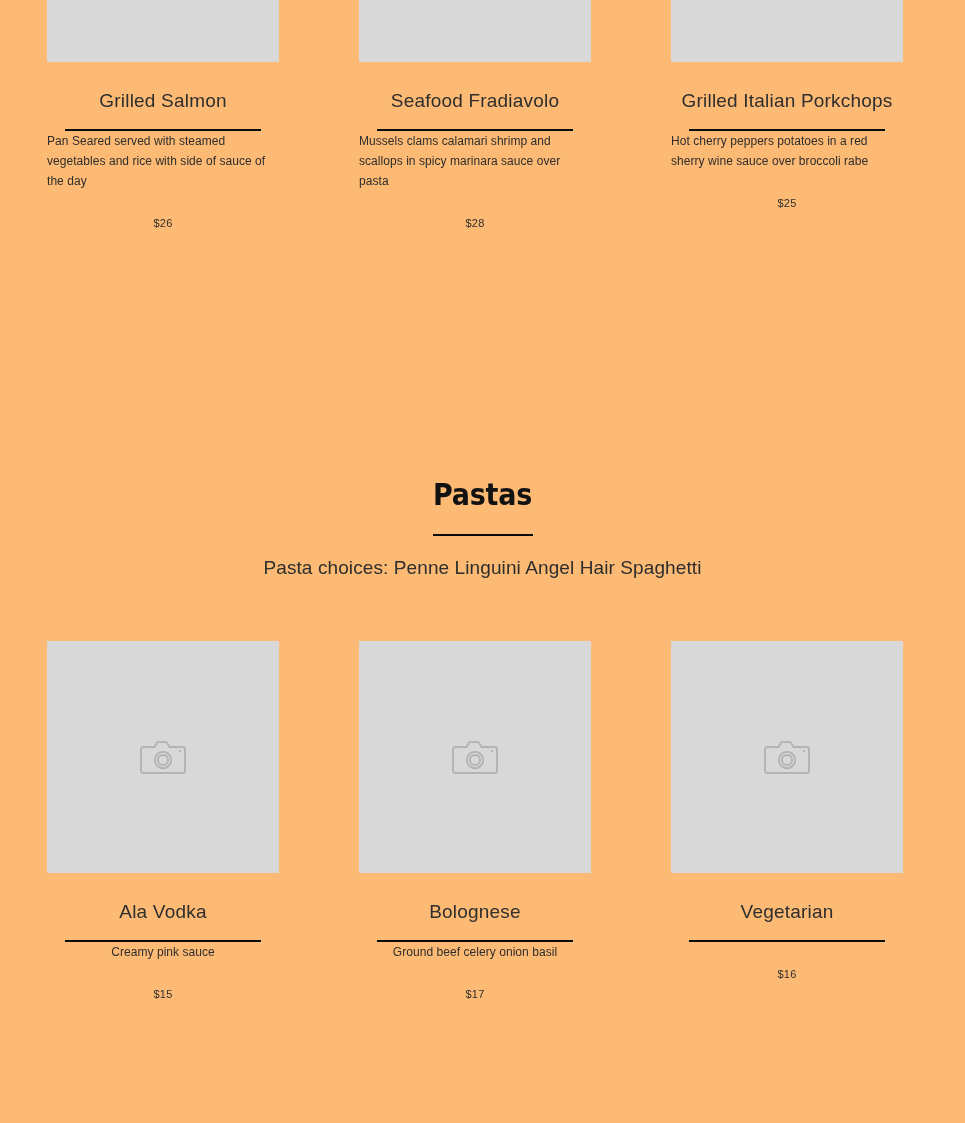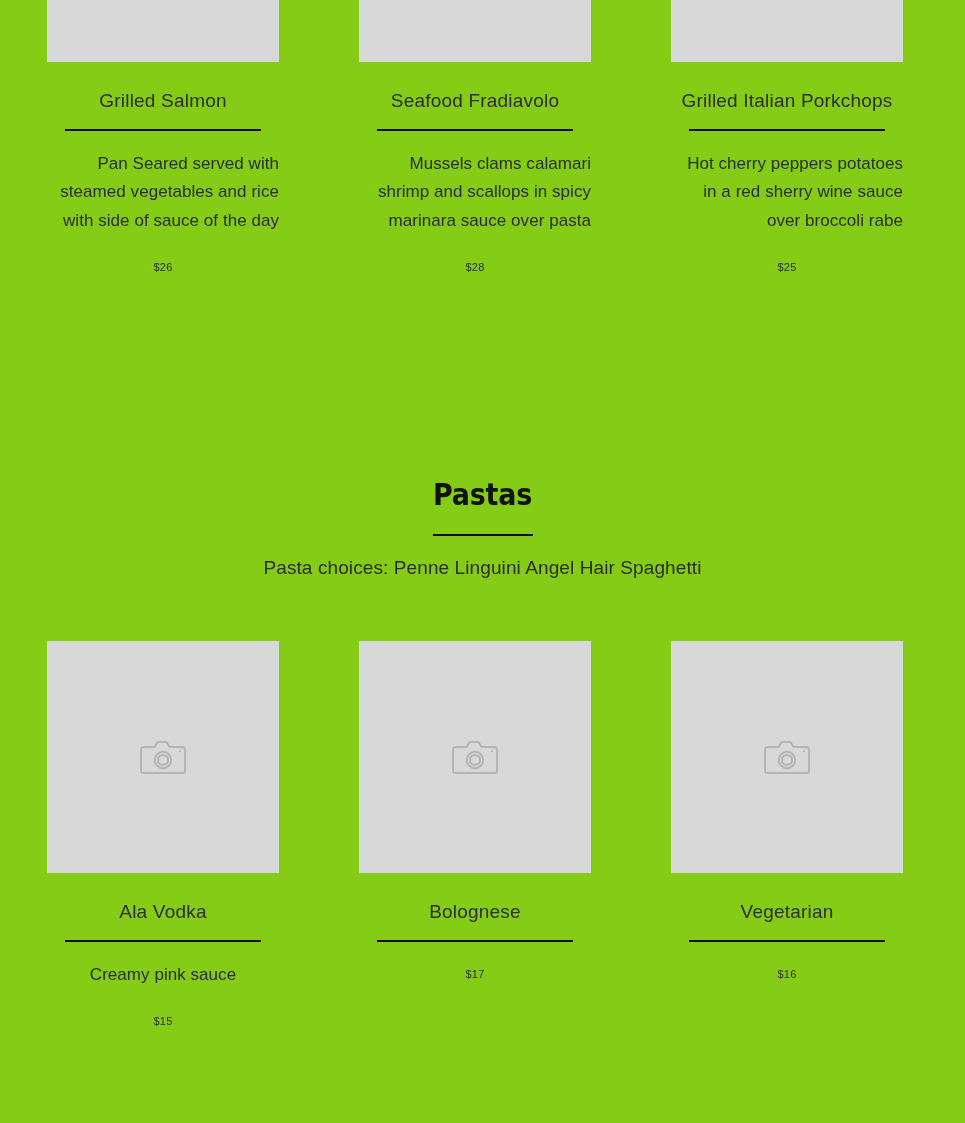--- a/index.html
+++ b/index.html
@@ -10,21 +10,21 @@
     height: 1123px;
     background: #ffffff;
     font-family: "Liberation Sans", sans-serif;
     overflow: hidden;
   }
 
   .page {
     position: relative;
     width: 965px;
     height: 1123px;
-    background: #84cc16;
+    background: #fdba74;
   }
 
   
   .grid {
     display: flex;
     justify-content: flex-start;
     padding: 0 47px;
     gap: 80px;
   }
   .grid .cell {
@@ -60,26 +60,25 @@
     line-height: 1.2;
     margin-top: 28px;
   }
   .rule {
     width: 196px;
     height: 2px;
     background: #0b0b0b;
     margin-top: 16px;
   }
   .item-desc {
-    font-size: 17px;
+    font-size: 12px;
     font-weight: 400;
     color: #2d2d2d;
-    text-align: right;
+    text-align: left;
     line-height: 1.68;
-    margin-top: 19px;
     letter-spacing: 0.05px;
   }
   .item-price {
     font-size: 11px;
     font-weight: 300;
     color: #2e2e2e;
     text-align: center;
     margin-top: 26px;
     letter-spacing: 0.2px;
   }
@@ -200,20 +199,21 @@
             <svg class="cam" width="46" height="34" viewBox="0 0 46 34" fill="none" stroke="#b4b4b4" stroke-width="2">
               <path d="M1 9.5a2.5 2.5 0 0 1 2.5-2.5h11l2.6-4.2a1.6 1.6 0 0 1 1.35-.75h7.1c.55 0 1.06.29 1.35.75L29.5 7h13A2.5 2.5 0 0 1 45 9.5v21A2.5 2.5 0 0 1 42.5 33h-39A2.5 2.5 0 0 1 1 30.5v-21z"></path>
               <circle cx="23" cy="20" r="8.2"></circle>
               <circle cx="23" cy="20" r="5.1"></circle>
               <circle cx="40" cy="11.2" r="1.1" fill="#b4b4b4" stroke="none"></circle>
             </svg>
           </span>
         </div>
         <div class="item-title">Bolognese</div>
         <div class="rule"></div>
+        <div class="item-desc">Ground beef celery onion basil</div>
         <div class="item-price">$17</div>
       </div>
 
       <div class="cell lines-2">
         <div class="thumb full">
           <span class="cam-wrap">
             <svg class="cam" width="46" height="34" viewBox="0 0 46 34" fill="none" stroke="#b4b4b4" stroke-width="2">
               <path d="M1 9.5a2.5 2.5 0 0 1 2.5-2.5h11l2.6-4.2a1.6 1.6 0 0 1 1.35-.75h7.1c.55 0 1.06.29 1.35.75L29.5 7h13A2.5 2.5 0 0 1 45 9.5v21A2.5 2.5 0 0 1 42.5 33h-39A2.5 2.5 0 0 1 1 30.5v-21z"></path>
               <circle cx="23" cy="20" r="8.2"></circle>
               <circle cx="23" cy="20" r="5.1"></circle>

